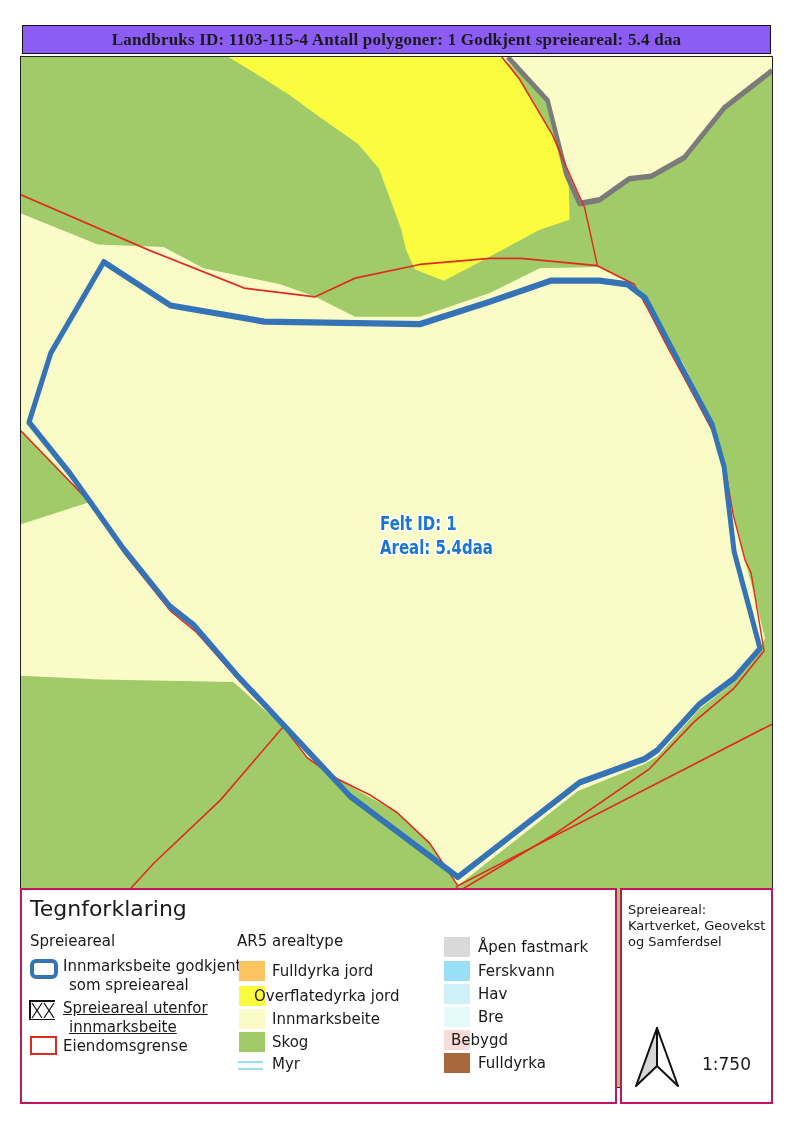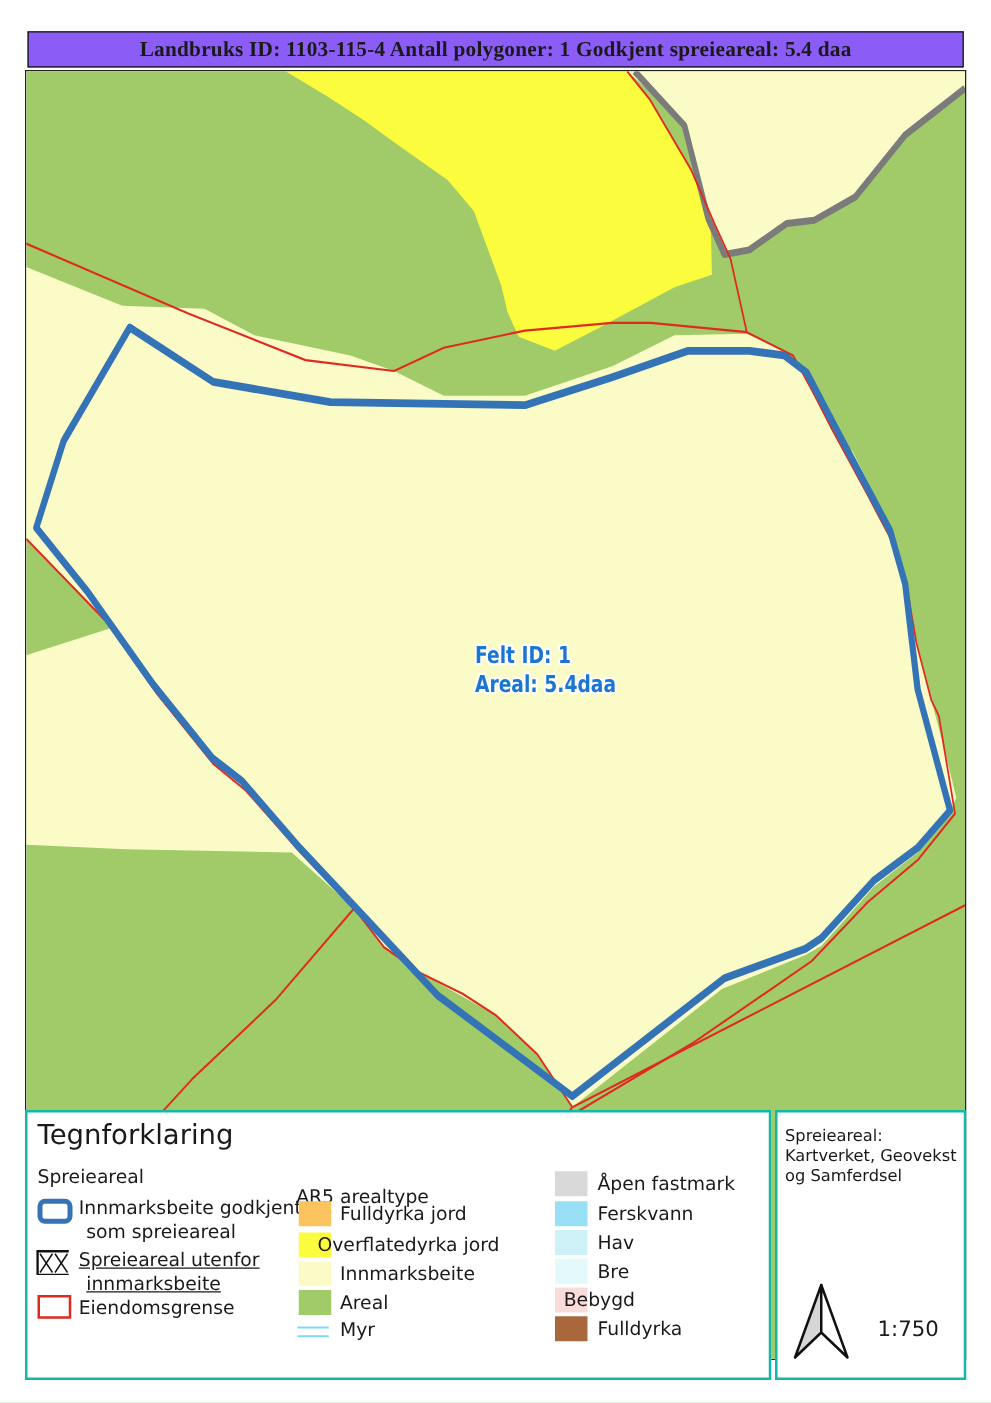--- a/index.html
+++ b/index.html
@@ -6,21 +6,21 @@
   body{width:793px;height:1122px;position:relative;overflow:hidden;
        font-family:"DejaVu Sans","Liberation Sans",sans-serif;color:#1a1a1a;}
   .title-box{position:absolute;left:22px;top:25px;width:749px;height:29px;
        box-sizing:border-box;border:1px solid #111;background:#8b5cf6;
        font-family:"Liberation Serif","DejaVu Serif",serif;font-weight:bold;
        font-size:17px;line-height:27px;text-align:center;letter-spacing:0.2px;}
   .map-frame{position:absolute;left:20px;top:56px;width:753px;height:1032px;
        box-sizing:border-box;border:1px solid #222;}
   .map-frame svg{display:block;width:100%;height:100%;}
   .panel{position:absolute;top:888px;box-sizing:border-box;background:#fff;
-       border:2px solid #14b8a6;}
+       border:2px solid #be185d;}
   .legend-panel{left:20px;width:597px;height:216px;}
   .credit-panel{left:620px;width:153px;height:216px;}
   .legend-heading{position:absolute;left:8px;top:6px;font-size:22px;}
   .group-heading{position:absolute;font-size:15px;}
   .lg-item{position:absolute;font-size:15px;line-height:19px;}
   .swatch{position:absolute;box-sizing:border-box;width:26px;height:20px;}
   .swatch-blue{width:28px;height:20px;border:4px solid;border-radius:6px;background:#fff;}
   .swatch-red{width:27px;height:19px;border:2px solid;background:#fff;}
   .credit-text{position:absolute;left:6px;top:12px;font-size:13px;line-height:16px;}
   .scale-text{position:absolute;left:80px;top:164px;font-size:17px;}
@@ -96,29 +96,29 @@
         <line x1="15" y1="3" x2="25" y2="18"></line>
     </g>
   </svg>
   <div class="lg-item" style="left:41px;top:109px;text-decoration:underline;">
     <div>Spreieareal utenfor</div>
     <div style="padding-left:6px;">innmarksbeite</div>
   </div>
   <div class="swatch swatch-red" style="left: 8px; top: 146px; border-color: rgb(224, 42, 31);"></div>
   <div class="lg-item" style="left:41px;top:147px;">Eiendomsgrense</div>
 
-  <div class="group-heading" style="left:215px;top:42px;margin-top:16px;">AR5 arealtype</div>
+  <div class="group-heading" style="left:215px;top:42px;">AR5 arealtype</div>
   <div class="swatch" style="left: 217px; top: 71px; background-color: rgb(251, 196, 94);"></div>
   <div class="lg-item" style="left:250px;top:72px;">Fulldyrka jord</div>
   <div class="swatch" style="left: 217px; top: 96px; background-color: rgb(252, 252, 62);"></div>
   <div class="lg-item" style="left:232px;top:97px;">Overflatedyrka jord</div>
   <div class="swatch" style="left: 217px; top: 119px; background-color: rgb(251, 251, 200);"></div>
   <div class="lg-item" style="left:250px;top:120px;">Innmarksbeite</div>
   <div class="swatch" style="left: 217px; top: 142px; background-color: rgb(160, 203, 104);"></div>
-  <div class="lg-item" style="left:250px;top:143px;">Areal</div>
+  <div class="lg-item" style="left:250px;top:143px;">Skog</div>
   <svg class="swatch" style="left:215px;top:167px;" width="28" height="16">
     <line x1="1" y1="5" x2="27" y2="5" stroke-width="1.6" stroke="#7ED9F2"></line>
     <line x1="1" y1="12" x2="27" y2="12" stroke-width="1.6" stroke="#7ED9F2"></line>
   </svg>
   <div class="lg-item" style="left:250px;top:165px;">Myr</div>
 
   <div class="swatch" style="left: 422px; top: 47px; background-color: rgb(217, 217, 217);"></div>
   <div class="lg-item" style="left:456px;top:48px;">Åpen fastmark</div>
   <div class="swatch" style="left: 422px; top: 71px; background-color: rgb(153, 224, 247);"></div>
   <div class="lg-item" style="left:456px;top:72px;">Ferskvann</div>

